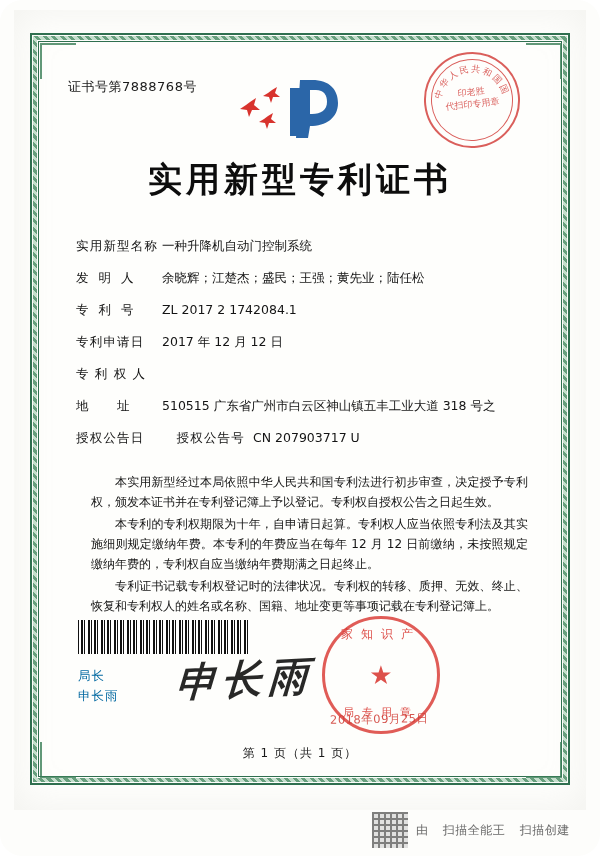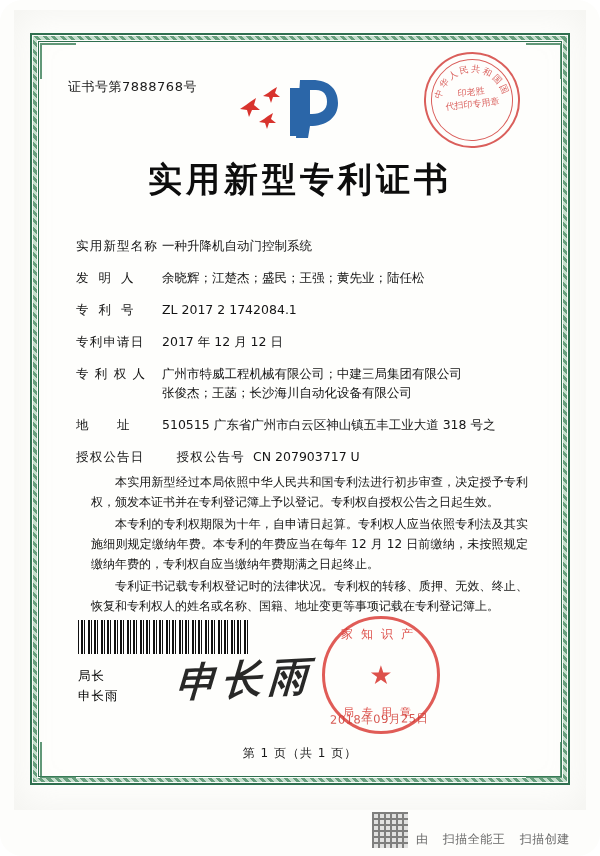--- a/index.html
+++ b/index.html
@@ -184,21 +184,21 @@
       #111 6px, #111 7px, #fff 7px, #fff 10px,
       #111 10px, #111 12px, #fff 12px, #fff 13px);
   }
 
   
   .sig-label {
     position: absolute;
     left: 78px; top: 666px;
     font-size: 12.5px;
     line-height: 20px;
-    color: #000000;
+    color: #0369a1;
     letter-spacing: 1px;
   }
   .sig-hand {
     position: absolute;
     left: 176px; top: 652px;
     font-size: 40px;
     font-family: "DejaVu Serif", serif;
     font-style: italic;
     font-weight: bold;
     color: #111;
@@ -264,21 +264,21 @@
     font-size: 12px;
     color: #1a1a1a;
     letter-spacing: 1px;
   }
 
   
   .watermark {
     position: absolute;
     left: 372px; top: 812px;
     display: flex;
-    align-items: flex-end;
+    align-items: center;
     font-size: 12px;
     color: #6a6a6a;
   }
   .qr {
     width: 36px; height: 36px;
     background:
       linear-gradient(90deg,#555 2px, transparent 2px) 0 0/6px 6px,
       linear-gradient(#555 2px, transparent 2px) 0 0/6px 6px,
       #d8d8d8;
     margin-right: 8px;
@@ -353,24 +353,20 @@
     <div class="frow">
       <div class="flabel">专 利 号</div>
       <div class="fvalue">ZL 2017 2 1742084.1</div>
     </div>
     <div class="frow">
       <div class="flabel tight">专利申请日</div>
       <div class="fvalue">2017 年 12 月 12 日</div>
     </div>
     <div class="frow">
       <div class="flabel tight">专 利 权 人</div>
-      <div class="fvalue">
-        <span>广州市特威工程机械有限公司；中建三局集团有限公司</span>
-        <span class="line2">张俊杰；王菡；长沙海川自动化设备有限公司</span>
-      </div>
     </div>
     <div class="frow">
       <div class="flabel tight">地　　址</div>
       <div class="fvalue">510515 广东省广州市白云区神山镇五丰工业大道 318 号之</div>
     </div>
     <div class="frow dual">
       <div class="half">
         <div class="flabel2">授权公告日</div>
       </div>
       <div class="half second">

